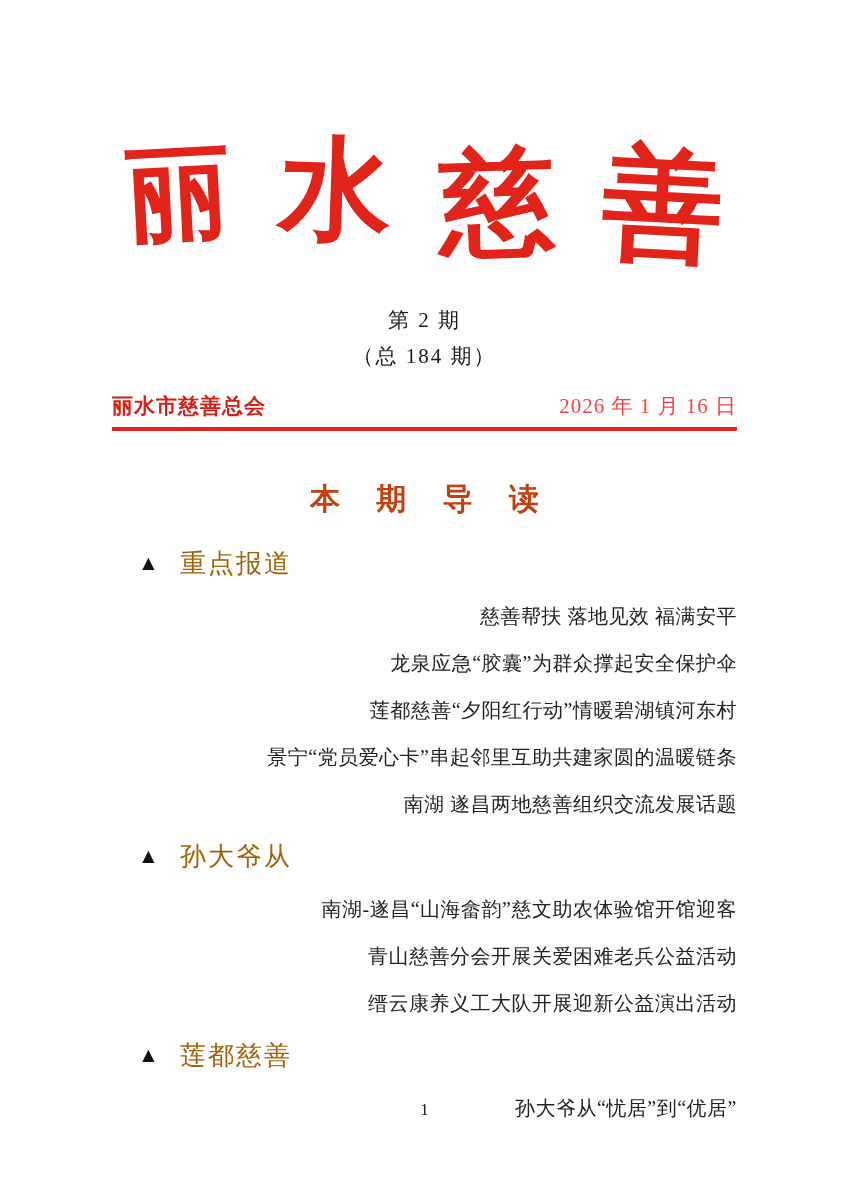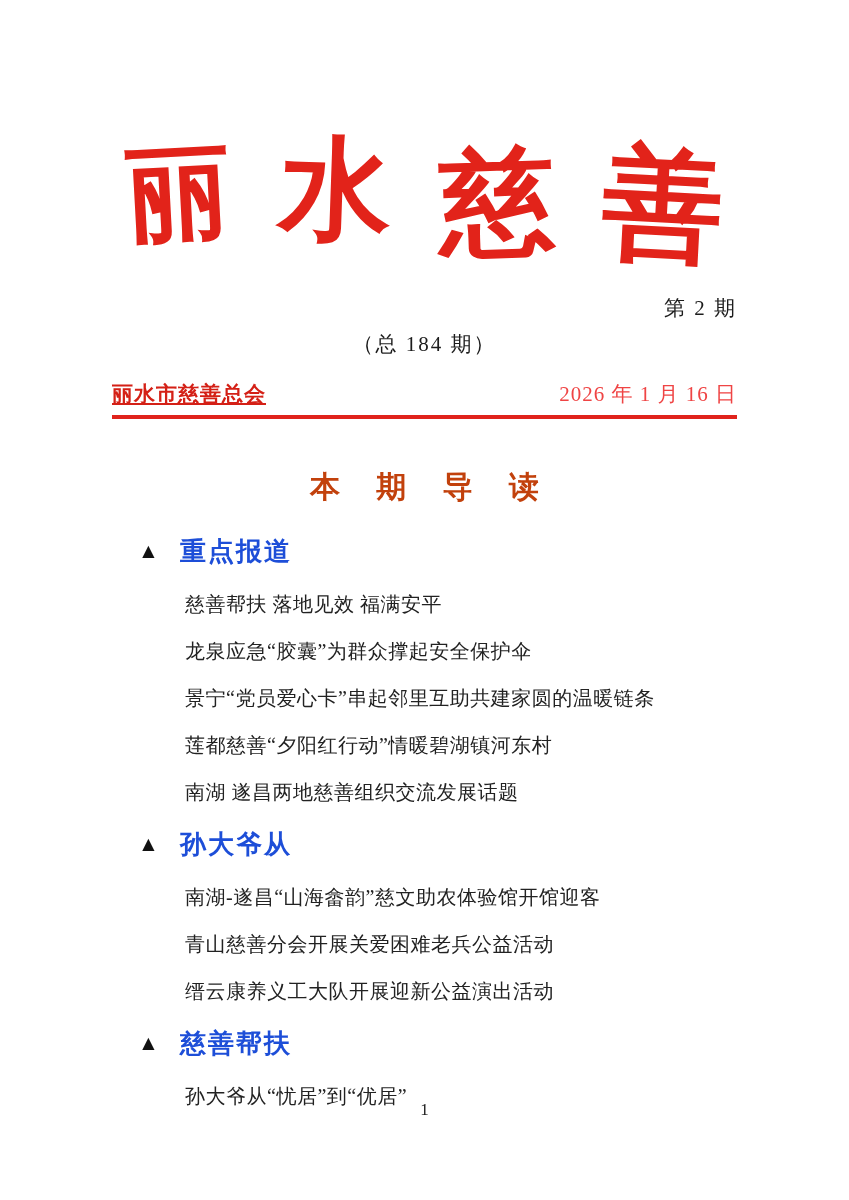--- a/index.html
+++ b/index.html
@@ -36,23 +36,23 @@
     line-height: 1;
     color: #e2231a;
   }
   .masthead .char:nth-child(1) { transform: rotate(-3deg) translateY(-6px); font-size: 104px; }
   .masthead .char:nth-child(2) { transform: rotate(2deg) translateY(-10px); }
   .masthead .char:nth-child(3) { transform: rotate(-2deg) translateY(2px); font-size: 116px; }
   .masthead .char:nth-child(4) { transform: rotate(3deg) translateY(6px); font-size: 120px; }
 
   
   .issue-line {
-    text-align: right;
+    text-align: center;
     font-size: 21px;
-    margin-top: 10px;
+    margin-top: 22px;
     letter-spacing: 2px;
   }
   .total-line {
     text-align: center;
     font-size: 21px;
     margin-top: 8px;
     letter-spacing: 2px;
   }
 
   
@@ -63,21 +63,20 @@
     align-items: flex-end;
     border-bottom: 4px solid #e0231c;
     padding-bottom: 7px;
   }
   .publisher {
     font-family: "Liberation Sans", sans-serif;
     font-weight: bold;
     font-size: 21px;
     color: #d42016;
     letter-spacing: 1px;
-    text-decoration: underline;
   }
   .pub-date {
     font-size: 21px;
     color: #ef4444;
     letter-spacing: 1px;
   }
 
   
   .digest-title {
     margin-top: 48px;
@@ -100,33 +99,34 @@
   }
   .tri-icon {
     font-size: 21px;
     color: #111;
     width: 28px;
     margin-left: 26px;
     line-height: 1;
   }
   .section-label {
     font-family: "Liberation Sans", sans-serif;
-    font-weight: bold;
+    font-weight: normal;
     font-size: 26px;
-    color: #1d4ed8;
+    color: #a16207;
     margin-left: 14px;
     letter-spacing: 2px;
   }
   .article-item {
     margin: 23px 0 23px 73px;
     font-size: 20px;
     line-height: 1.2;
     color: #222;
     letter-spacing: 0.5px;
     font-family: "Liberation Serif", serif;
+    text-align: right;
   }
 
   
   .page-number {
     position: absolute;
     left: 0;
     right: 0;
     top: 1100px;
     text-align: center;
     font-size: 17px;
@@ -156,38 +156,38 @@
   <div class="digest-title">本 期 导 读</div>
 
   <div class="sections" id="sections-container">
   <div class="section">
     <div class="section-heading">
       <span class="tri-icon">▲</span>
       <span class="section-label">重点报道</span>
     </div>
   <div class="article-item">慈善帮扶 落地见效 福满安平</div>
         <div class="article-item">龙泉应急“胶囊”为群众撑起安全保护伞</div>
+        <div class="article-item">莲都慈善“夕阳红行动”情暖碧湖镇河东村</div>
         <div class="article-item">景宁“党员爱心卡”串起邻里互助共建家圆的温暖链条</div>
-        <div class="article-item">莲都慈善“夕阳红行动”情暖碧湖镇河东村</div>
         <div class="article-item">南湖 遂昌两地慈善组织交流发展话题</div>
       </div>
 
   <div class="section">
     <div class="section-heading">
       <span class="tri-icon">▲</span>
       <span class="section-label">孙大爷从</span>
     </div>
   <div class="article-item">南湖-遂昌“山海畲韵”慈文助农体验馆开馆迎客</div>
         <div class="article-item">青山慈善分会开展关爱困难老兵公益活动</div>
         <div class="article-item">缙云康养义工大队开展迎新公益演出活动</div>
       </div>
 
   <div class="section">
     <div class="section-heading">
       <span class="tri-icon">▲</span>
-      <span class="section-label">慈善帮扶</span>
+      <span class="section-label">莲都慈善</span>
     </div>
   <div class="article-item">孙大爷从“忧居”到“优居”</div>
       </div>
 </div>
 
   <div class="page-number">1</div>
 </div>
 
 </body></html>

